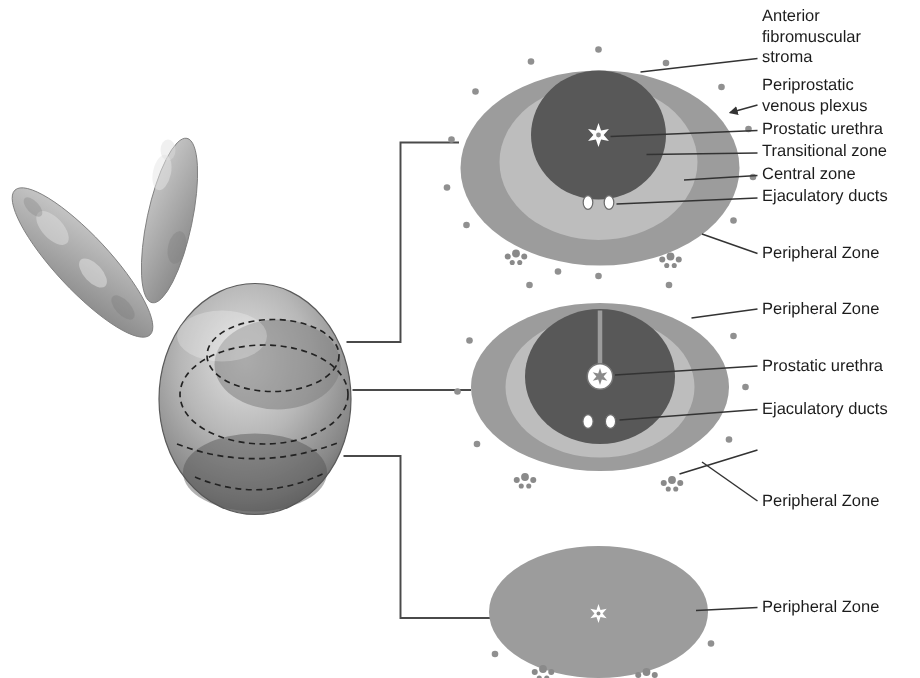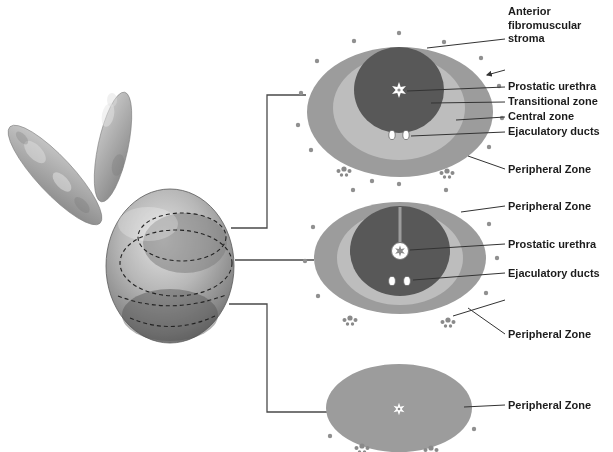--- a/index.html
+++ b/index.html
@@ -4,21 +4,21 @@
 <title>Diagram</title>
 <style>
   html,body{margin:0;padding:0;background:#ffffff;}
   .stage{
     position:relative;width:613px;height:452px;background:#ffffff;
     font-family:"Liberation Sans", sans-serif;overflow:hidden;
   }
   .stage svg{position:absolute;left:0;top:0;}
   .label{
     position:absolute;font-size:11px;line-height:13.5px;color:#1c1c1c;
-    text-align:left;white-space:normal;font-weight:bold;
+    text-align:left;white-space:normal;
   }
 </style>
 </head>
 <body>
 
 <div class="stage">
 
   <svg width="613" height="452" viewBox="0 0 613 452">
     <defs>
       <path id="star6" d="M0,-7 L1.5,-2.6 L6.06,-3.5 L3,0 L6.06,3.5 L1.5,2.6 L0,7 L-1.5,2.6 L-6.06,3.5 L-3,0 L-6.06,-3.5 L-1.5,-2.6 Z"></path>
@@ -166,20 +166,21 @@
       <path d="M505,206 L461,212"></path>
       <path d="M505,244 L410,250"></path>
       <path d="M505,273 L413,280"></path>
       <path d="M505,300 L453,316"></path>
       <path d="M505,334 L468,308"></path>
       <path d="M505,405 L464,407"></path>
     </g>
   </svg>
 
   <div class="label" style="left:508px;top:5px;width:98px">Anterior fibromuscular stroma</div>
+  <div class="label" style="left:508px;top:51px;width:98px">Periprostatic venous plexus</div>
   <div class="label" style="left:508px;top:80px;width:102px">Prostatic urethra</div>
   <div class="label" style="left:508px;top:95px;width:102px">Transitional zone</div>
   <div class="label" style="left:508px;top:110px;width:102px">Central zone</div>
   <div class="label" style="left:508px;top:125px;width:102px">Ejaculatory ducts</div>
   <div class="label" style="left:508px;top:163px;width:102px">Peripheral Zone</div>
 
   <div class="label" style="left:508px;top:200px;width:102px">Peripheral Zone</div>
   <div class="label" style="left:508px;top:238px;width:102px">Prostatic urethra</div>
   <div class="label" style="left:508px;top:267px;width:102px">Ejaculatory ducts</div>
   <div class="label" style="left:508px;top:328px;width:102px">Peripheral Zone</div>

